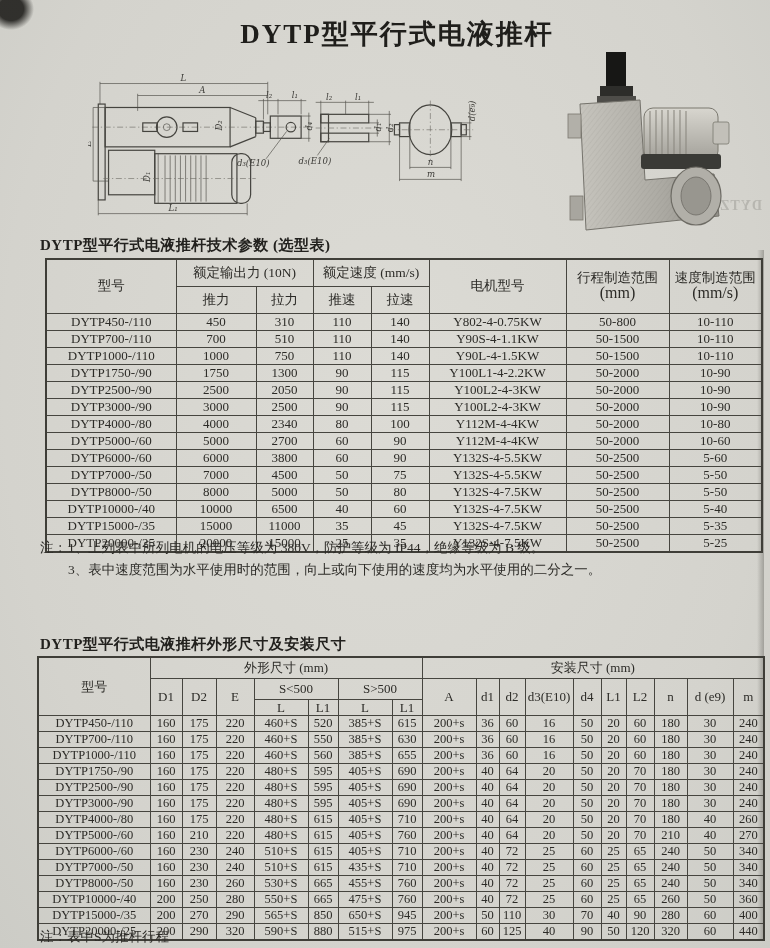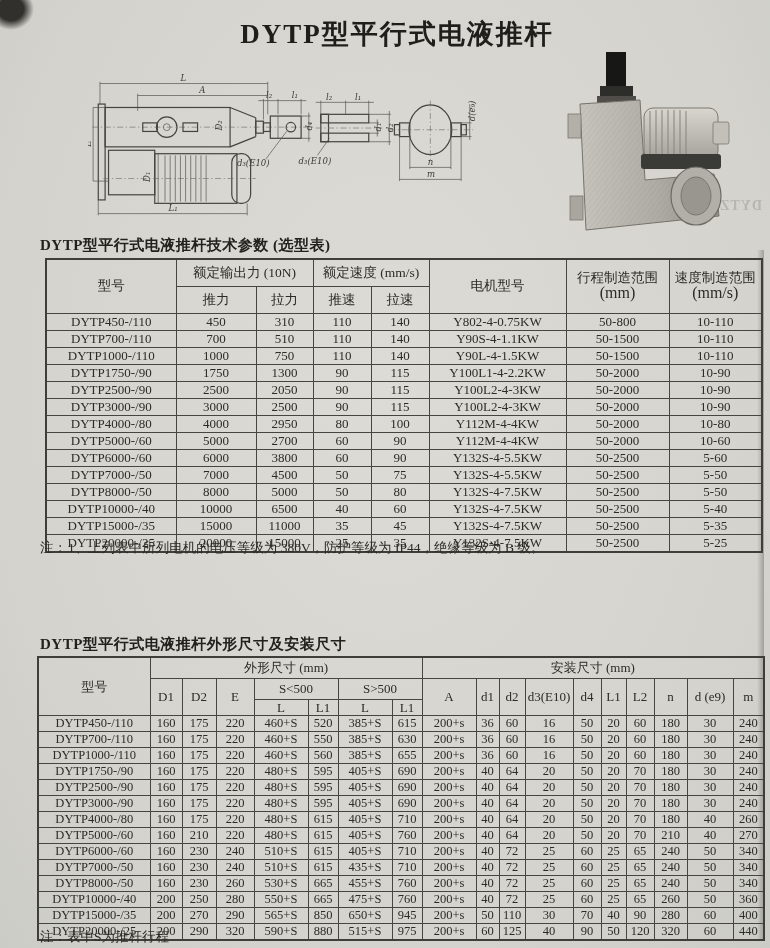--- a/index.html
+++ b/index.html
@@ -350,21 +350,21 @@
         <td>2500</td>
         <td>90</td>
         <td>115</td>
         <td>Y100L2-4-3KW</td>
         <td>50-2000</td>
         <td>10-90</td>
       </tr>
       <tr>
         <td>DYTP4000-/80</td>
         <td>4000</td>
-        <td>2950</td>
+        <td>2340</td>
         <td>80</td>
         <td>100</td>
         <td>Y112M-4-4KW</td>
         <td>50-2000</td>
         <td>10-80</td>
       </tr>
       <tr>
         <td>DYTP5000-/60</td>
         <td>5000</td>
         <td>2700</td>
@@ -434,20 +434,21 @@
         <td>50-2500</td>
         <td>5-25</td>
       </tr>
     </tbody>
 </table>
 
 <div class="notes">
   <span class="note-label">注：</span>
   <div class="note-items">
     <div class="note-item">1、上列表中所列电机的电压等级为 380V，防护等级为 IP44，绝缘等级为 B 级。</div>
+    <div class="note-item">3、表中速度范围为水平使用时的范围，向上或向下使用的速度均为水平使用的二分之一。</div>
   </div>
 </div>
 
 <div class="section-title" style="top:635px;">DYTP型平行式电液推杆外形尺寸及安装尺寸</div>
 
 <table class="t2">
   <colgroup>
     <col style="width:112px">
       <col style="width:32px">
       <col style="width:34px">

